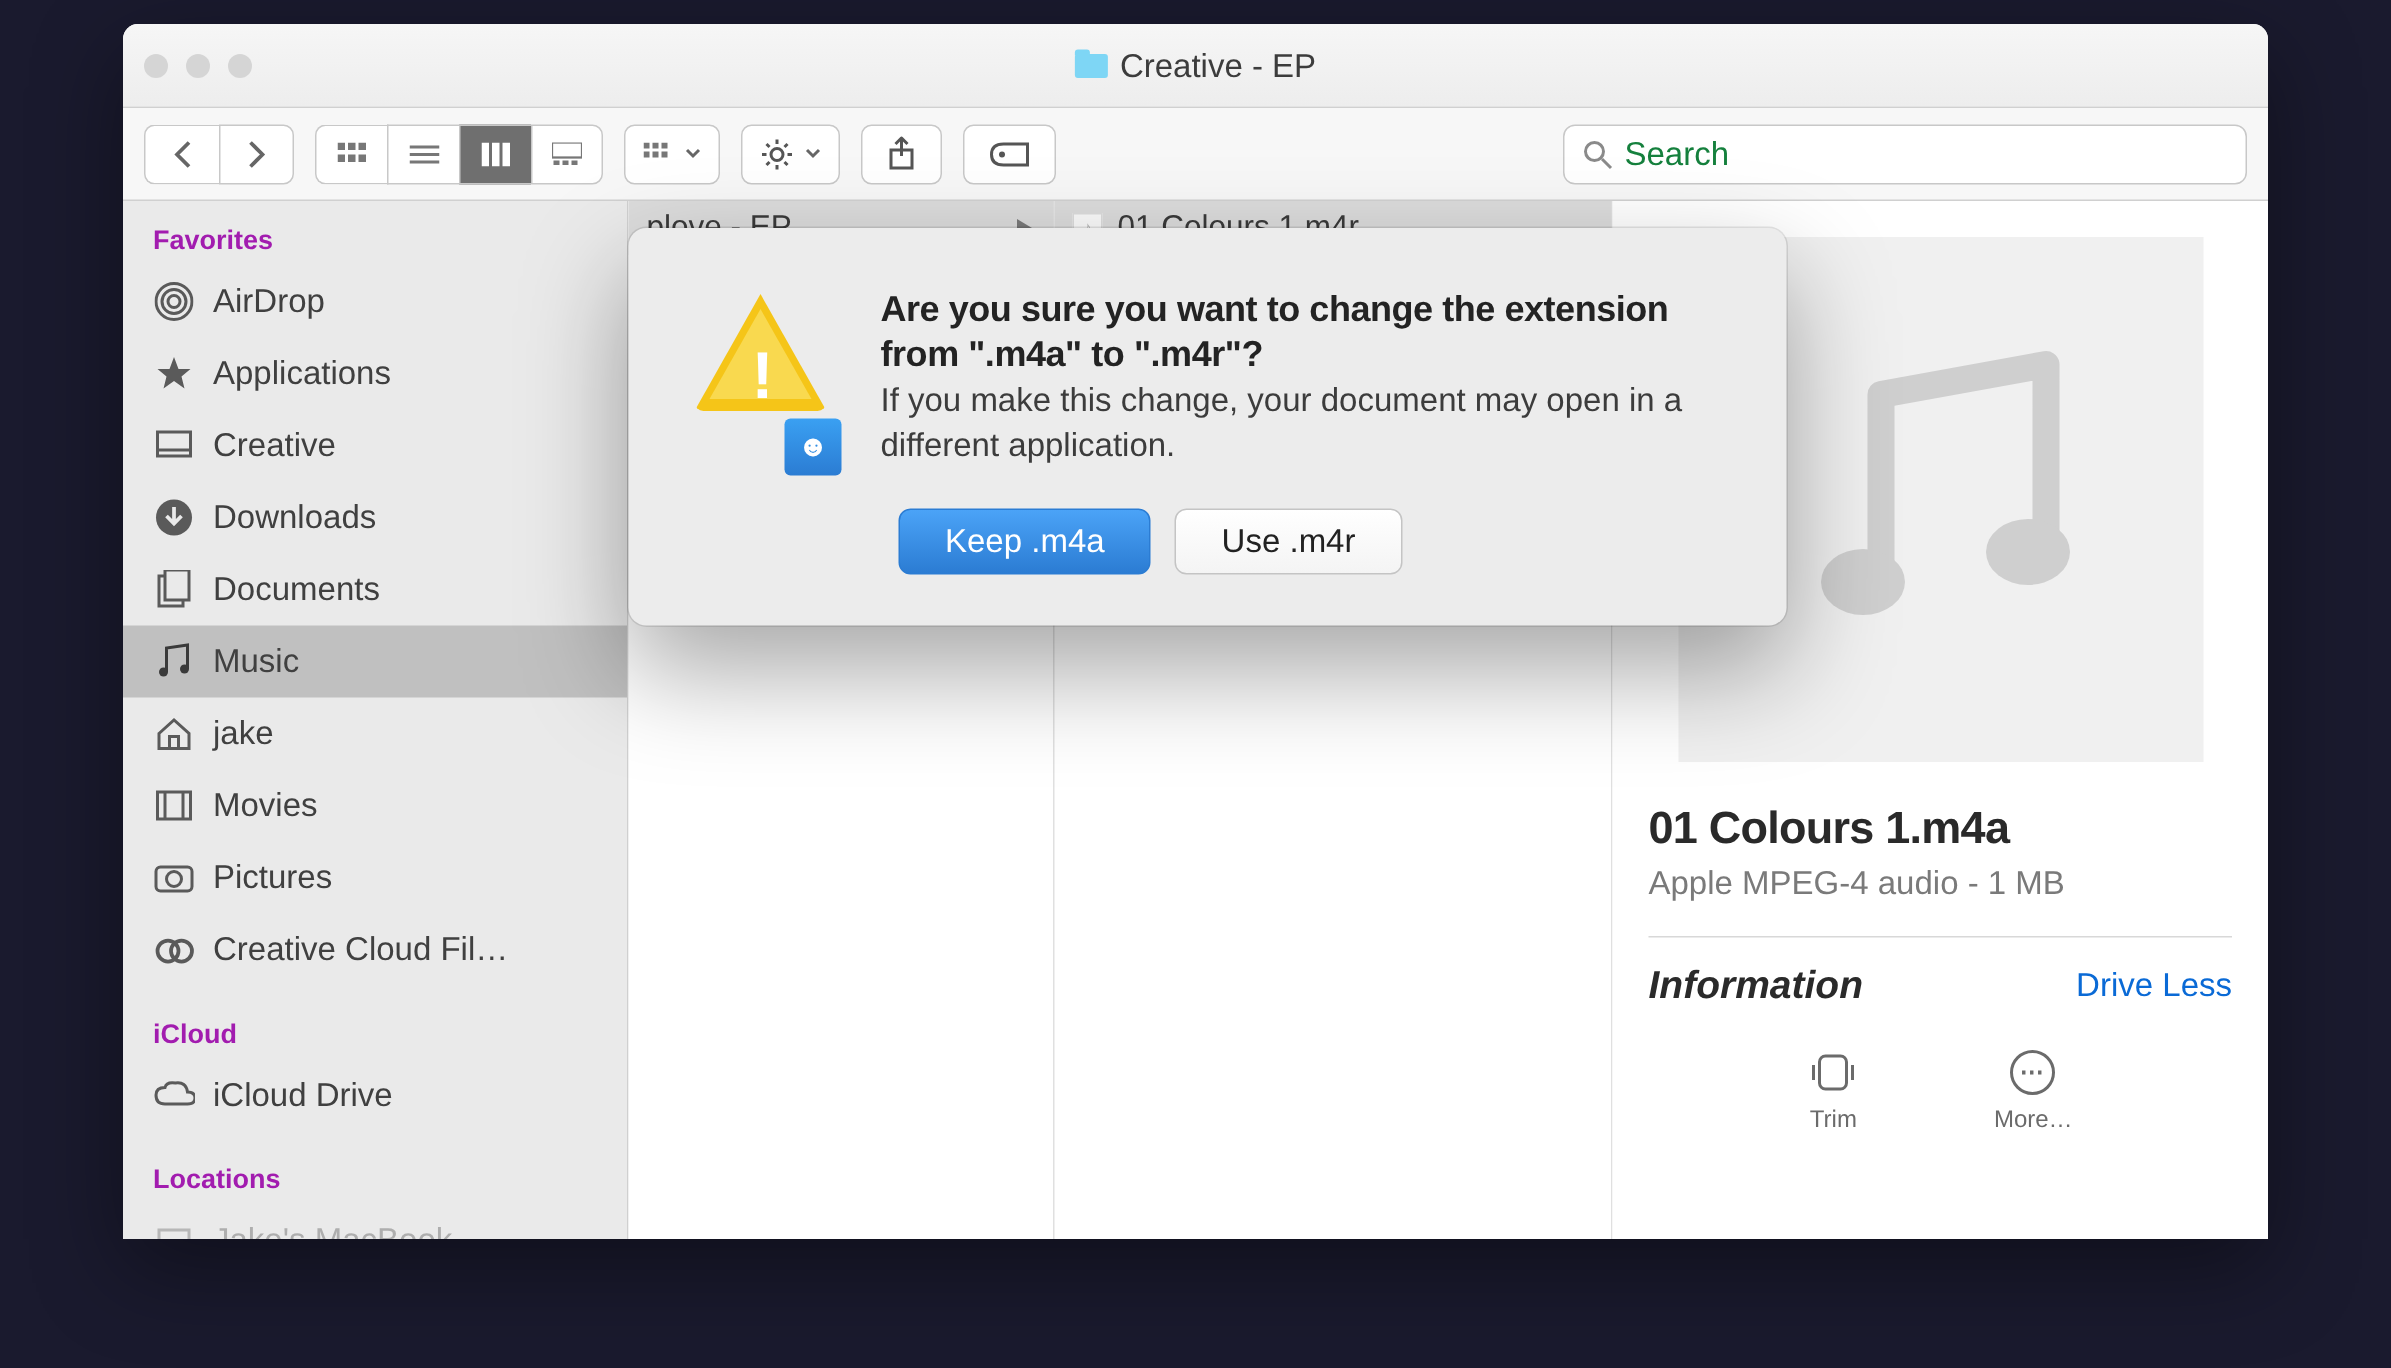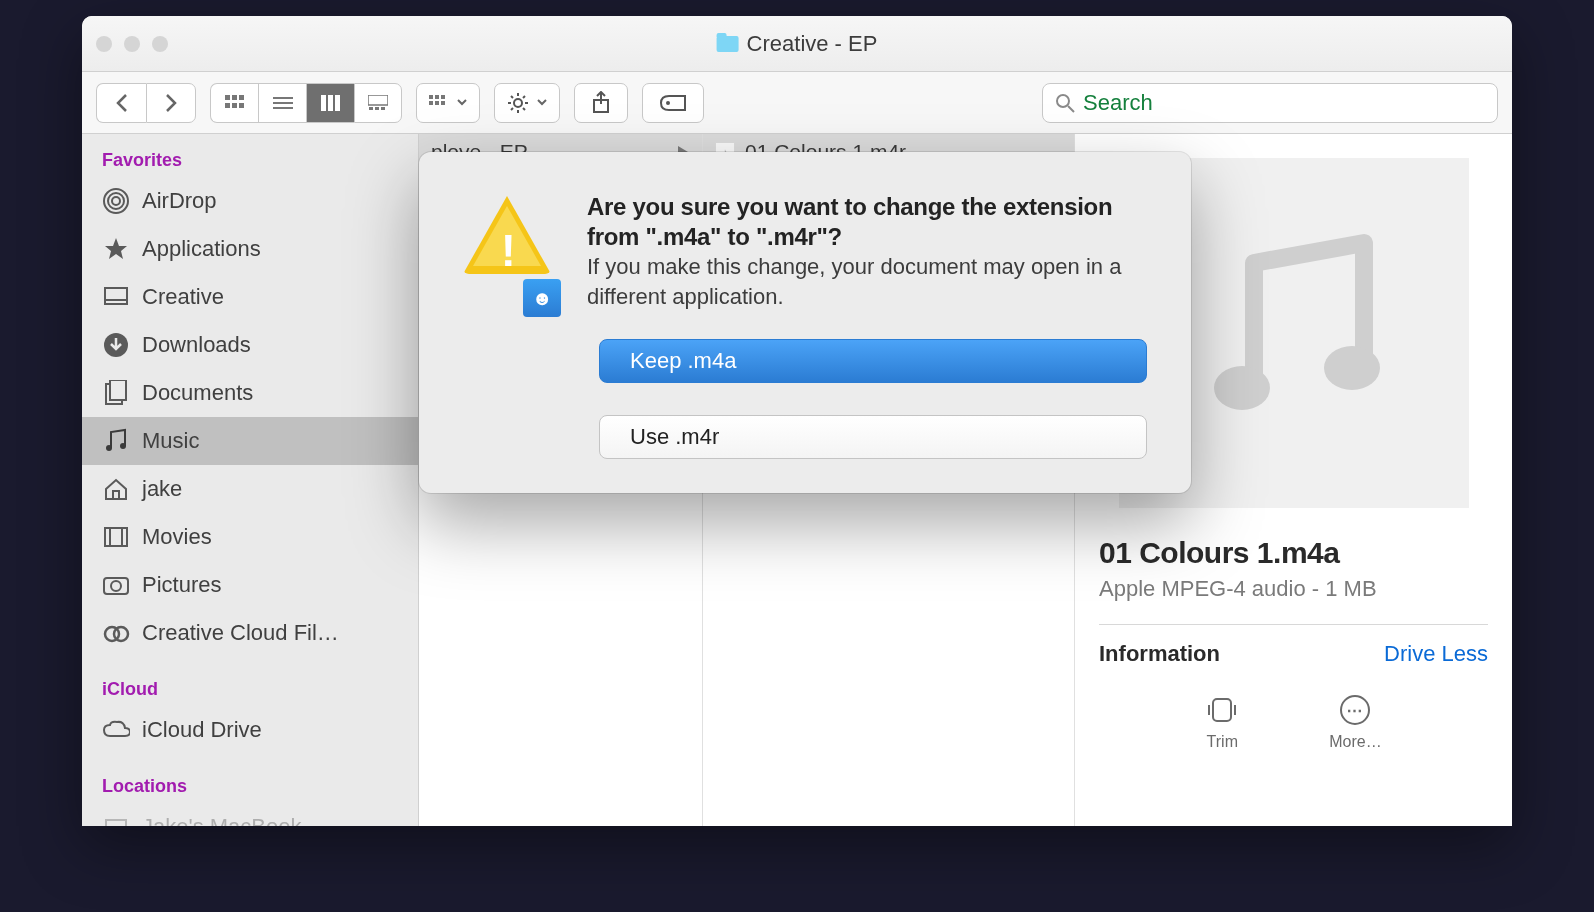--- a/index.html
+++ b/index.html
@@ -40,35 +40,35 @@
 .col1 .col-row { background:#dcdcdc;}
 .col-row .r-icons { display:flex; align-items:center; gap:8px; color:#7a7a7a;}
 .col2 .col-row { background:#dcdcdc; gap:10px; justify-content:flex-start;}
 .col2 .audio-chip { width:20px; height:20px; background:#fafafa; border:1px solid #ddd; display:flex; align-items:center; justify-content:center; font-size:11px; color:#bbb;}
 .preview-art { width:350px; height:350px; background:#f0f0f0; margin:0 auto; display:flex; align-items:center; justify-content:center;}
 .note-ic { color:#cfcfcf; }
 .pv-name { font-size:30px; font-weight:700; color:#2a2a2a; margin-top:28px; letter-spacing:-0.5px;}
 .pv-sub { font-size:22px; color:#7a7a7a; margin-top:6px;}
 .pv-divider { height:1px; background:#d8d8d8; margin:22px 0 16px;}
 .pv-info-row { display:flex; justify-content:space-between; align-items:center; }
-.pv-info-row .info { font-size:22px; font-weight:700; color:#2a2a2a;}
+.pv-info-row .info { font-size:26px; font-weight:700; color:#2a2a2a;font-style:italic;}
 .pv-info-row .show { font-size:22px; color:#0a6ad6;}
 .pv-actions { display:flex; gap:90px; justify-content:center; margin-top:28px;}
 .pv-act { display:flex; flex-direction:column; align-items:center; gap:8px; color:#6b6b6b;}
 .pv-act .aicon { width:30px; height:30px; border:2px solid #6b6b6b; border-radius:50%; display:flex; align-items:center; justify-content:center;}
 .modal { position:absolute; top:18px; left:0px; width:772px; background:#ececec; border-radius:12px; box-shadow: 0 30px 70px rgba(0,0,0,0.35), 0 0 0 1px rgba(0,0,0,0.1); padding:40px 44px 34px; }
 .modal-inner { display:flex; gap:36px; }
 .warn-wrap { width:100px; position:relative; margin-top:4px;}
 .warn-tri { width:0;height:0; border-left:44px solid transparent; border-right:44px solid transparent; border-bottom:78px solid #f5c518; position:relative; border-radius:6px;}
 .warn-tri-inner{ position:absolute; top:10px; left:-34px; width:0;height:0; border-left:34px solid transparent; border-right:34px solid transparent; border-bottom:60px solid #f9d94f;}
 .warn-bang { position:absolute; top:30px; left:38px; font-size:44px; font-weight:800; color:#fff; }
 .finder-badge { position:absolute; bottom:-6px; right:-10px; width:38px; height:38px; background:linear-gradient(#3aa0f2,#2b7cd3); border-radius:4px; display:flex; align-items:center; justify-content:center; font-size:20px; color:#fff;}
 .modal-text h1 { font-size:24px; font-weight:700; color:#232323; line-height:1.25; letter-spacing:-0.3px;}
 .modal-text p { font-size:22px; color:#3c3c3c; margin-top:0; line-height:1.35;}
-.modal-btns { display:flex; gap:32px; justify-content:flex-start; margin-top:28px; margin-left:136px;flex-direction:column;}
+.modal-btns { display:flex; gap:16px; justify-content:flex-start; margin-top:28px; margin-left:136px;}
 .mbtn { height:44px; padding:0 30px; font-size:22px; border-radius:8px; border:1px solid #c4c4c4; background:linear-gradient(#fff,#f4f4f4); color:#222; display:flex; align-items:center;}
 .mbtn.primary { background:linear-gradient(#4ba3f7,#2b7cd3); border-color:#2b7cd3; color:#fff; font-weight:500;}
 svg { display:block; }
 </style>
 </head>
 <body>
 
 <div class="window">
   <div class="titlebar">
     <div class="traffic">

